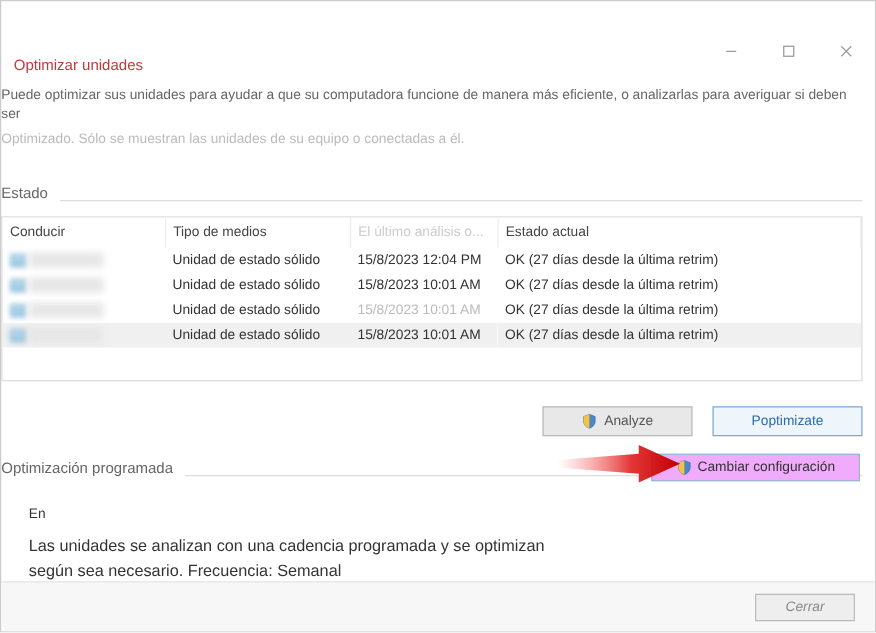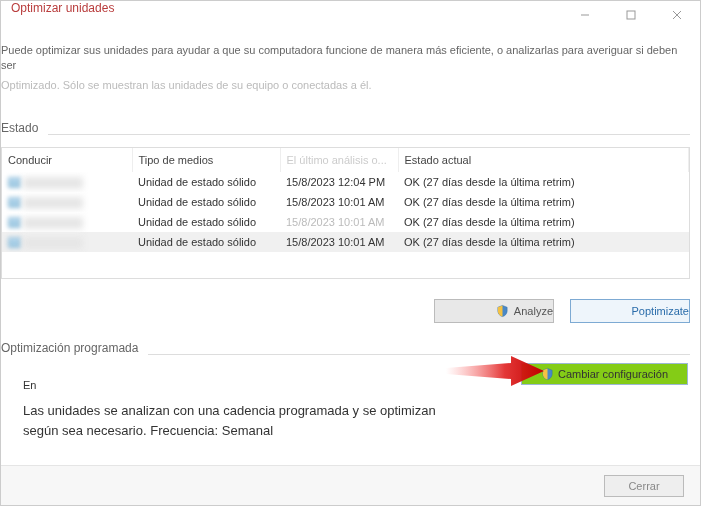--- a/index.html
+++ b/index.html
@@ -15,23 +15,24 @@
   .window {
     width: 701px;
     height: 506px;
     border: 1px solid #ccc;
     position: relative;
     background: #fff;
   }
   .titlebar {
     height: 32px;
     display: flex;
-    align-items: flex-start;
+    align-items: flex-end;
     padding-left: 10px;
     position: relative;
+    margin-top: 26px;
   }
   .titlebar-title {
     color: #b93d3d;
     font-size: 12px;
   }
   .win-controls {
     position: absolute;
     right: 0;
     top: 0;
     display: flex;
@@ -140,21 +141,21 @@
     gap: 16px;
     margin-bottom: 18px;
   }
   .btn {
     min-width: 120px;
     height: 24px;
     border: 1px solid #bbb;
     background: #eee;
     display: flex;
     align-items: center;
-    justify-content: flex-end;
+    justify-content: center;
     gap: 5px;
     font-size: 11px;
     color: #333;
     cursor: pointer;
     position: relative;
   }
   .btn.analyze {
     background: #e8e8e8;
     color: #555;
   }
@@ -182,21 +183,21 @@
     line-height: 1.5;
     max-width: 430px;
   }
   .change-btn {
     position: absolute;
     right: 12px;
     top: 362px;
     width: 167px;
     height: 22px;
     border: 1px solid #9cb7d4;
-    background: #84cc16;
+    background: #f0abfc;
     display: flex;
     align-items: center;
     justify-content: center;
     gap: 4px;
     font-size: 11px;
     color: #333;
     cursor: pointer;
   }
   .arrow {
     position: absolute;
@@ -209,20 +210,21 @@
     bottom: 0;
     left: 0;
     right: 0;
     height: 40px;
     border-top: 1px solid #e5e5e5;
     background: #f7f7f7;
     display: flex;
     align-items: center;
     justify-content: flex-end;
     padding-right: 16px;
+    font-style: italic;
   }
   .close-btn {
     width: 80px;
     height: 22px;
     border: 1px solid #bbb;
     background: #eee;
     color: #888;
     font-size: 11px;
     display: flex;
     align-items: center;

